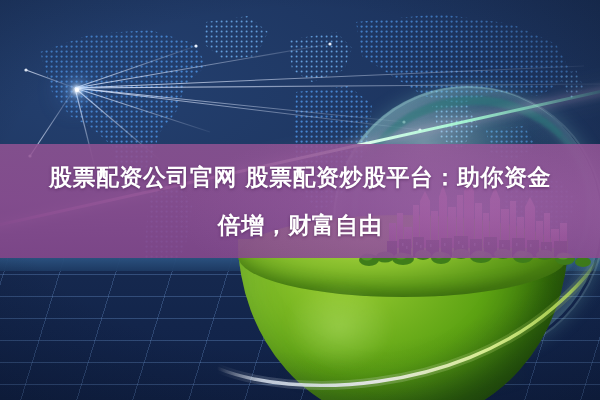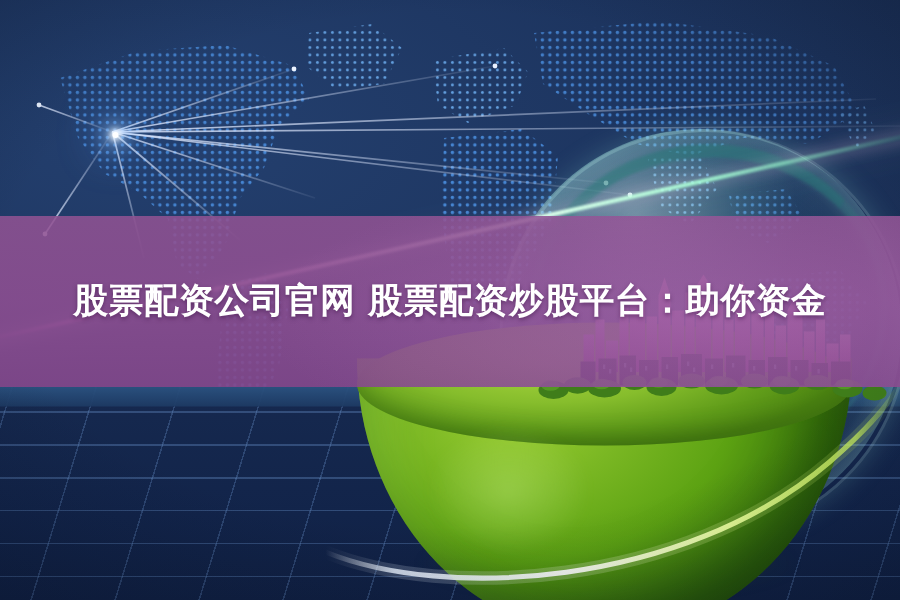--- a/index.html
+++ b/index.html
@@ -398,15 +398,16 @@
 
   <div id="streak"></div>
 
   <div class="layer" id="vignette"></div>
 
   <div id="band"></div>
   <div id="bandGlow"></div>
 
   <div id="headline">
     <div class="hl-line l1">股票配资公司官网 股票配资炒股平台：助你资金</div>
+    <div class="hl-line l2">倍增，财富自由</div>
   </div>
 
 </div>
 
 </body></html>

